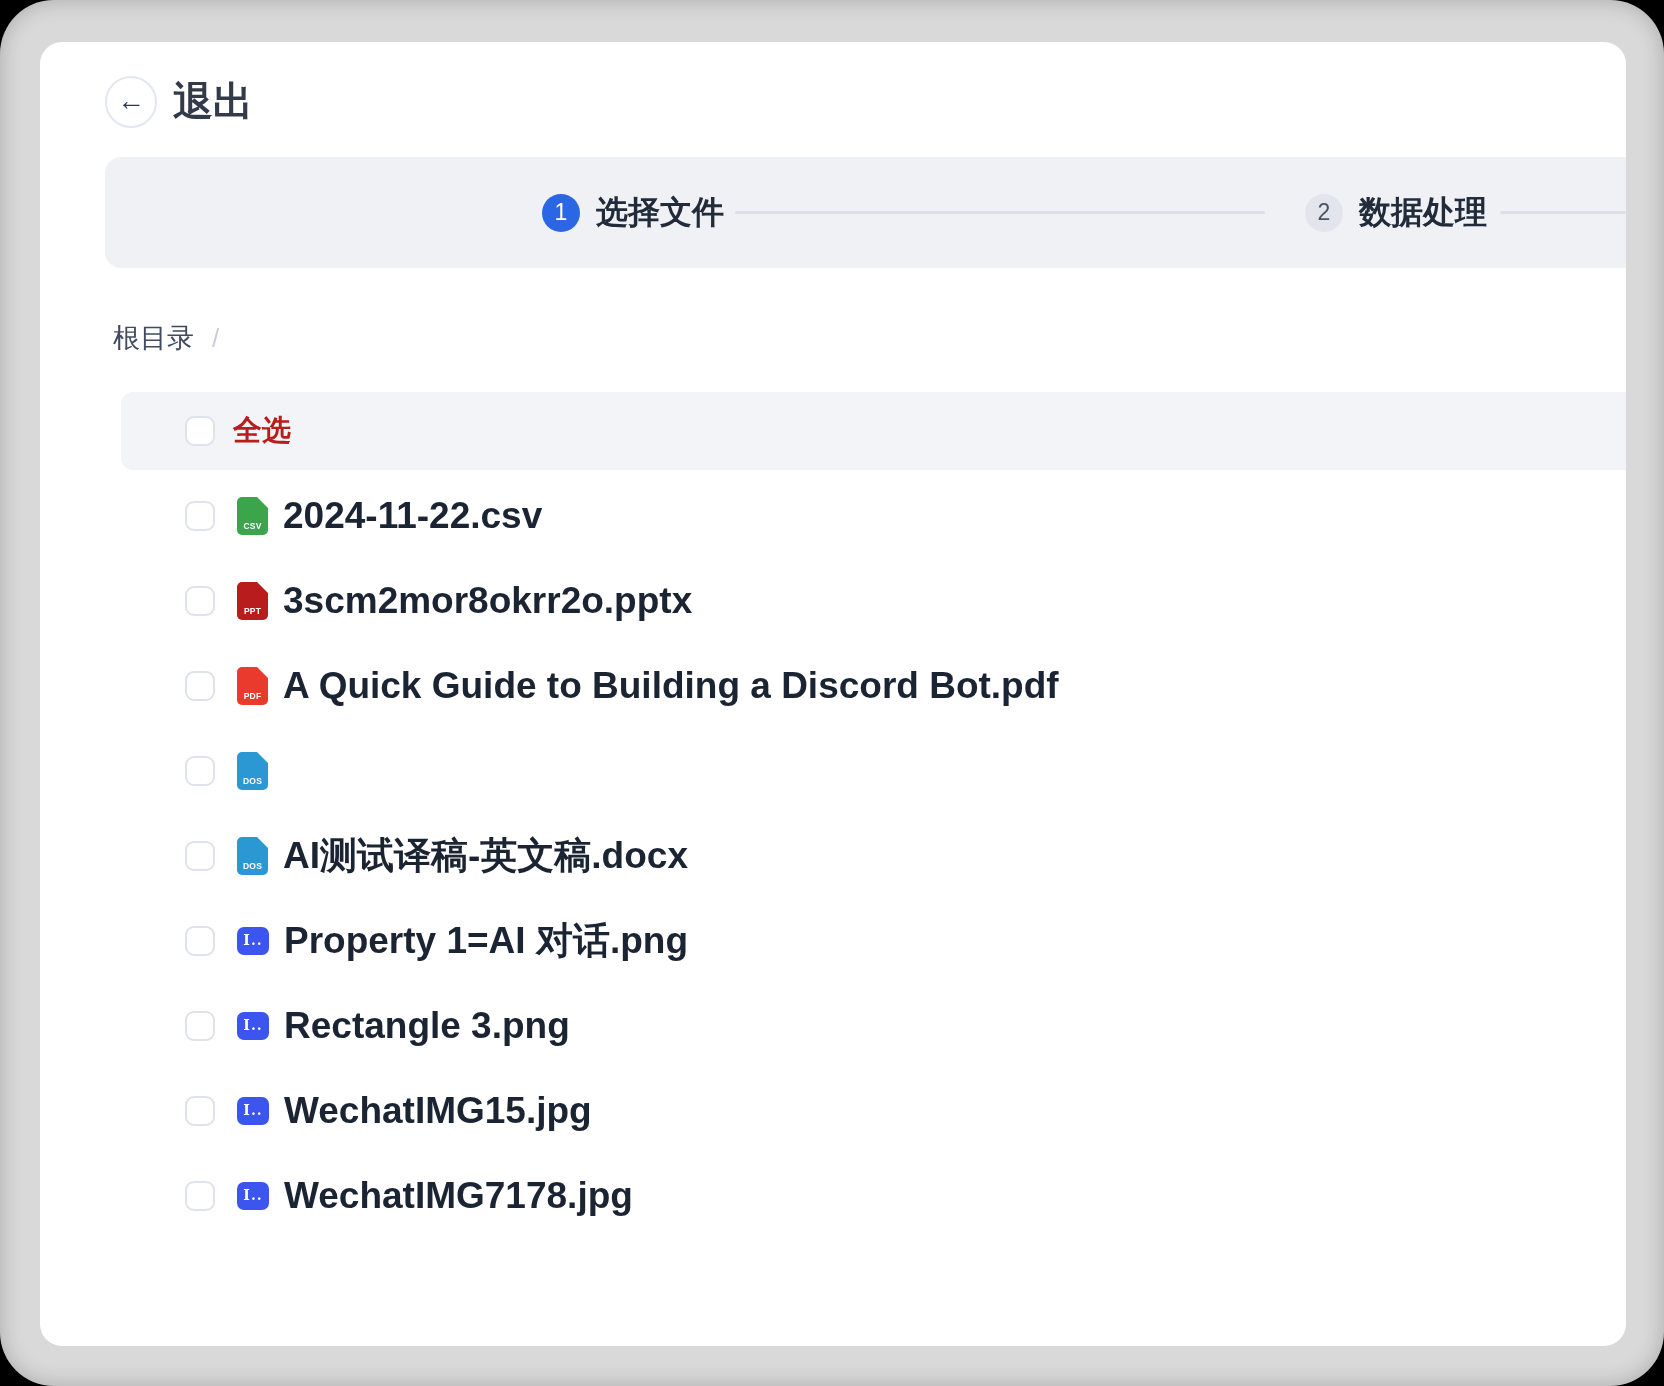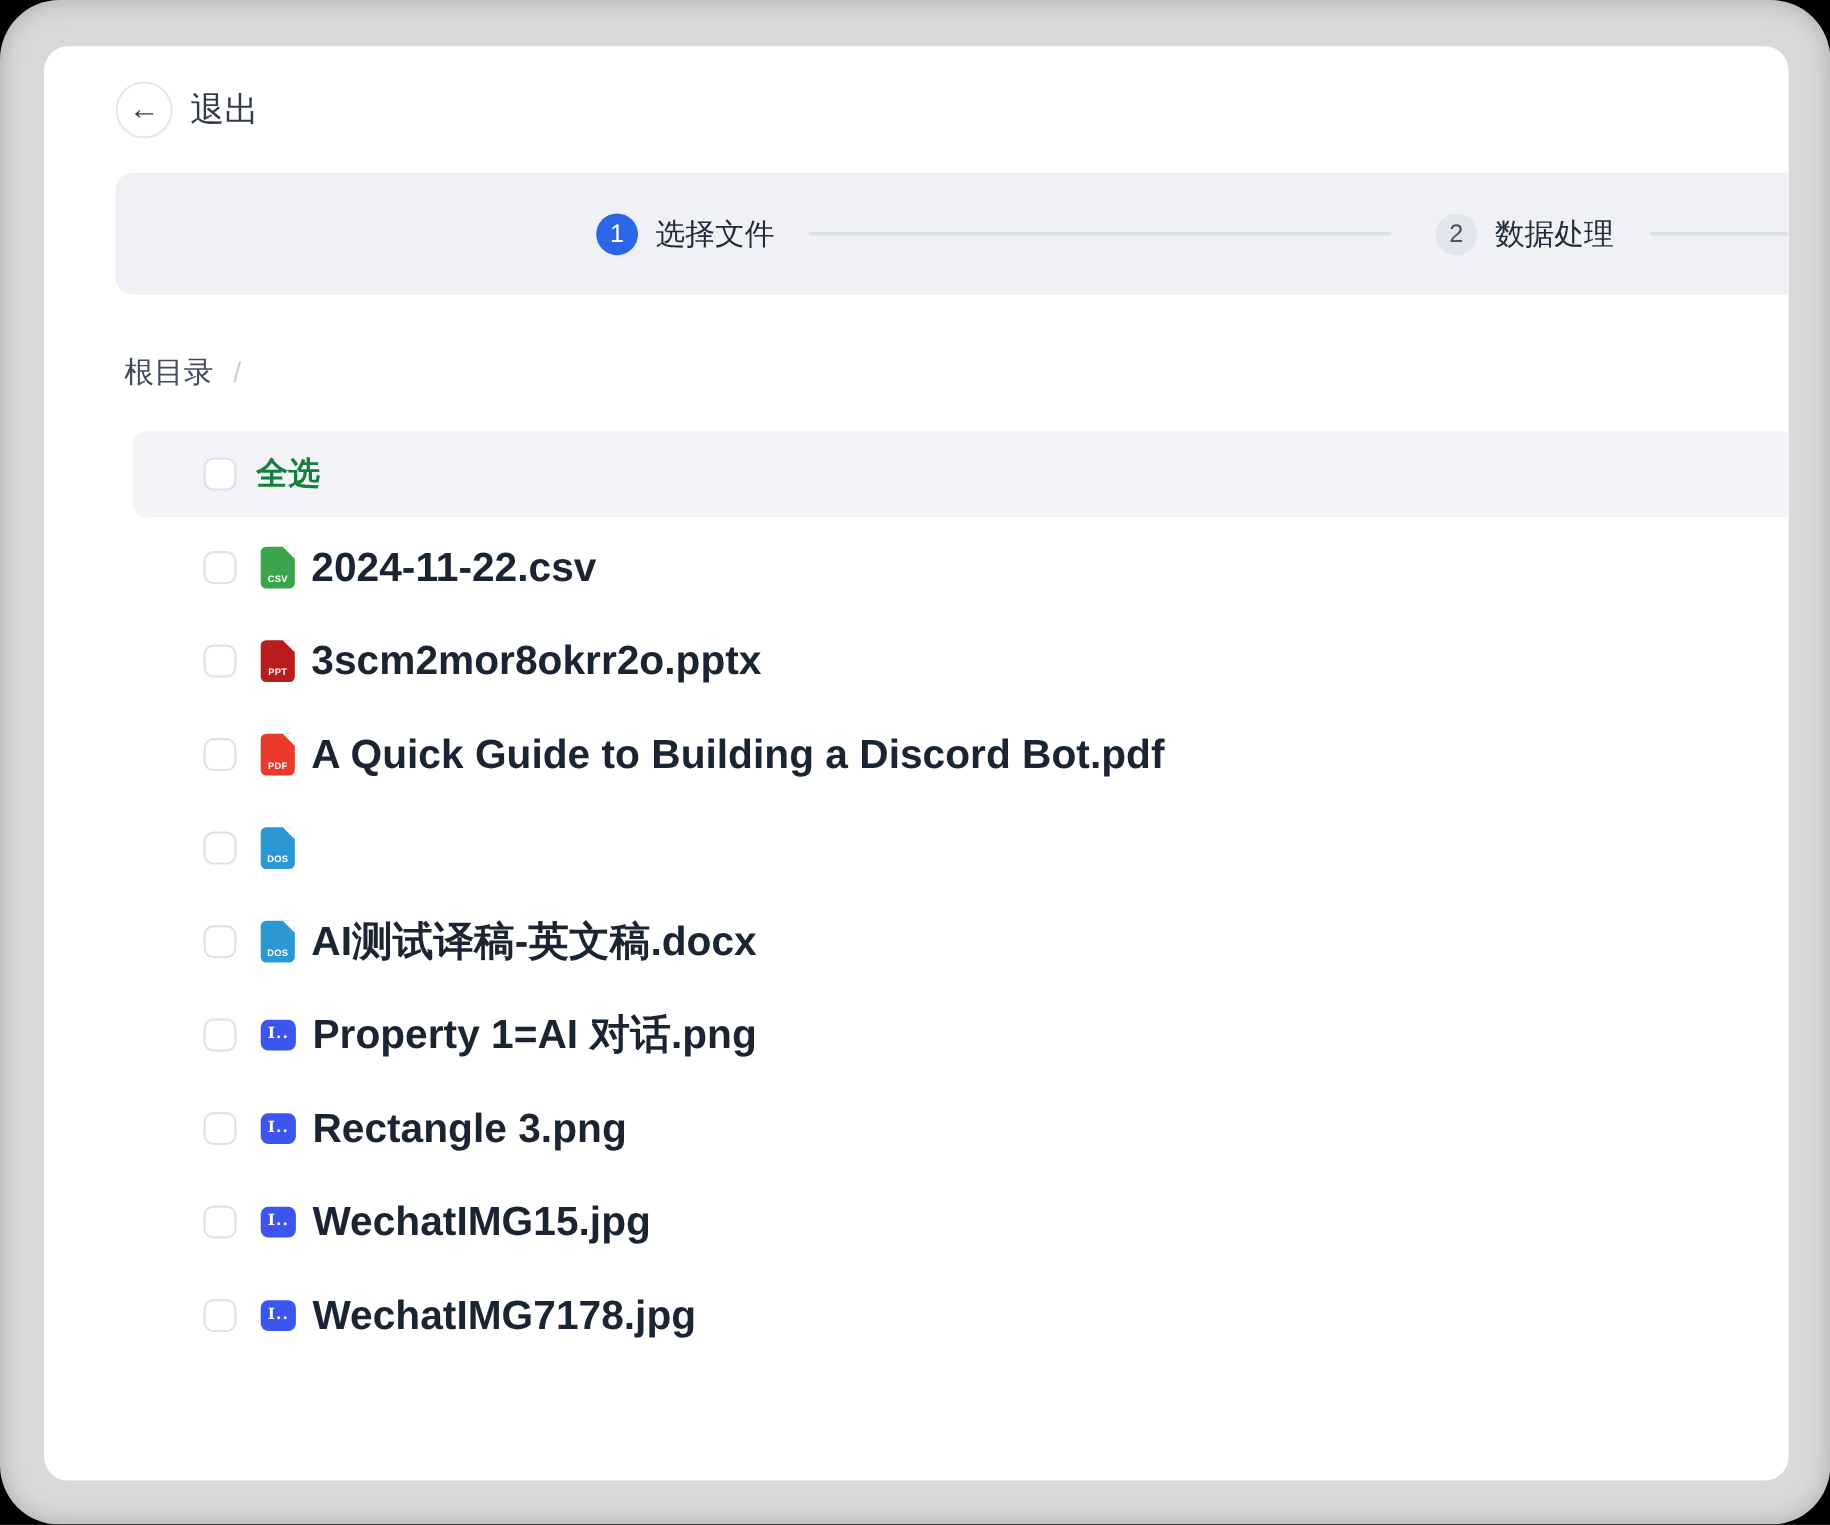--- a/index.html
+++ b/index.html
@@ -12,47 +12,47 @@
          box-shadow:inset 0 0 22px rgba(0,0,0,.22);}
 
   .card{position:absolute;left:40px;top:42px;right:38px;bottom:40px;
         background:#ffffff;border-radius:22px;overflow:hidden;}
 
   
   .exit-row{position:absolute;left:65px;top:32px;display:flex;align-items:center;gap:16px;}
   .back-button{width:52px;height:52px;border-radius:50%;border:2px solid #e3e7f0;background:#fff;
                display:flex;align-items:center;justify-content:center;cursor:pointer;}
   .back-arrow{font-size:28px;font-weight:bold;color:#2f3a4e;line-height:1;transform:translateY(-1px);}
-  .exit-label{font-size:31px;color:#333b4b;font-weight:400;}
+  .exit-label{font-size:40px;color:#333b4b;font-weight:700;}
 
   
   .stepper{position:absolute;left:65px;right:0;top:115px;height:111px;background:#eff1f5;
            border-radius:16px 0 0 16px;}
   .step{position:absolute;top:0;height:100%;display:flex;align-items:center;gap:16px;}
   .step-circle{width:38px;height:38px;border-radius:50%;display:flex;align-items:center;
                justify-content:center;font-size:23px;font-weight:500;}
   .step.active .step-circle{background:#2b66e5;color:#fff;}
   .step.inactive .step-circle{background:#e2e5eb;color:#495363;}
-  .step-label{font-size:27px;font-weight:400;color:#222b3a;}
+  .step-label{font-size:32px;font-weight:700;color:#222b3a;}
   .step-1{left:437px;}
   .step-2{left:1200px;}
   .connector{position:absolute;top:54px;height:3px;background:#dbe0e8;border-radius:2px;}
   .connector-1{left:630px;width:530px;}
   .connector-2{left:1395px;right:0;}
 
   
   .breadcrumb{position:absolute;left:73px;top:278px;display:flex;align-items:center;gap:18px;}
   .crumb-root{font-size:27px;color:#404b5f;font-weight:500;cursor:pointer;}
   .crumb-sep{font-size:26px;color:#c8cfda;}
 
   
   .file-list{position:absolute;left:81px;right:0;top:350px;}
   .list-header{height:78px;background:#f2f4f7;border-radius:12px 0 0 12px;
                display:flex;align-items:center;padding-left:64px;gap:18px;}
-  .select-all-label{font-size:29px;font-weight:600;color:#15803d;}
+  .select-all-label{font-size:29px;font-weight:600;color:#b91c1c;}
 
   .checkbox{width:30px;height:30px;border:2.5px solid #dde2eb;border-radius:9px;
             background:#fff;flex:0 0 auto;cursor:pointer;}
 
   .file-rows{padding-top:3px;}
   .file-row{height:85px;display:flex;align-items:center;padding-left:64px;cursor:pointer;}
   .file-row .checkbox{margin-right:22px;}
 
   .file-icon{position:relative;display:flex;align-items:flex-end;justify-content:center;
              flex:0 0 auto;margin-right:15px;}

